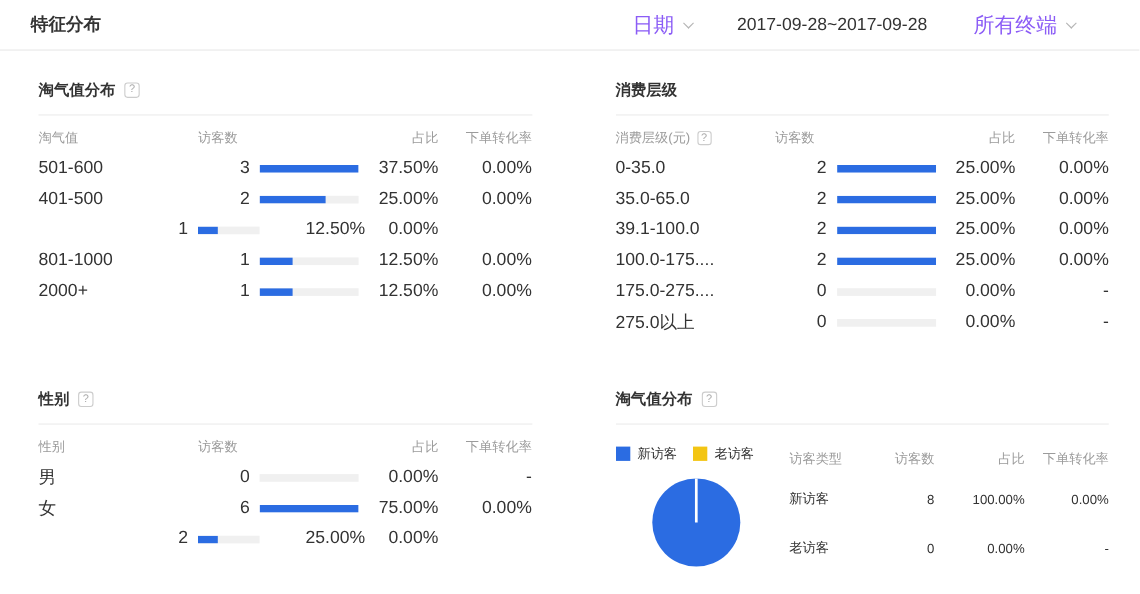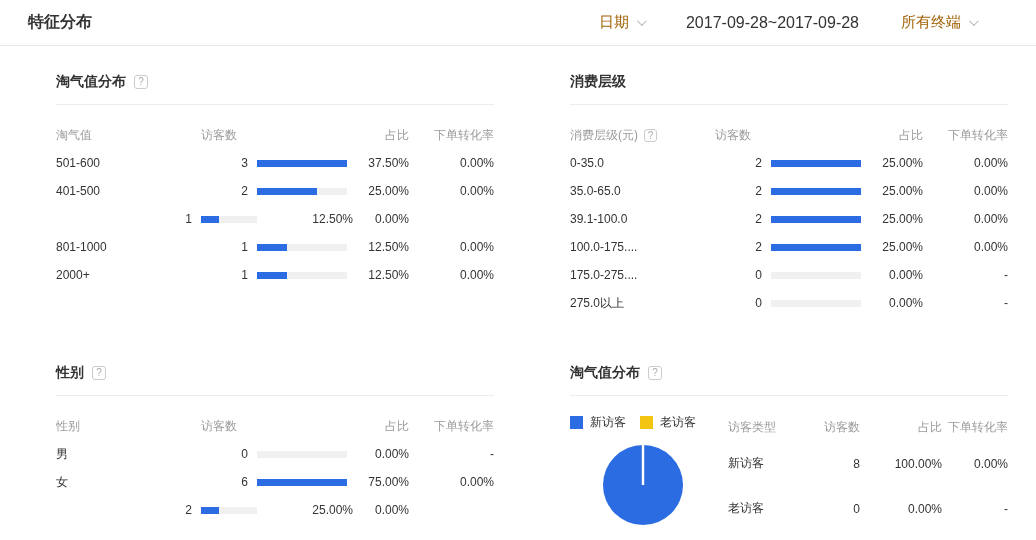--- a/index.html
+++ b/index.html
@@ -4,45 +4,45 @@
 <style>
   * { margin:0; padding:0; box-sizing:border-box; }
   html,body { width:1036px; height:540px; background:#fff; overflow:hidden;
     font-family:"Liberation Sans","DejaVu Sans",sans-serif; }
 
   
   .hdr { height:46px; display:flex; align-items:center;
     padding:0 60px 0 28px; border-bottom:1px solid var(--divider,#e8e8e8);gap:31px; }
   .hdr-title { font-size:16px; font-weight:bold; color:var(--textDark,#333); }
   .hdr-controls { margin-left:auto; display:flex; align-items:center; }
-  .ctrl { display:flex; align-items:center; font-size:15px; color:#a16207; cursor:pointer; }
+  .ctrl { display:flex; align-items:center; font-size:19px; color:#8b5cf6; cursor:pointer; }
   .chev { width:7px; height:7px; border-right:1px solid #b5b5b5; border-bottom:1px solid #b5b5b5;
     transform:rotate(45deg) translateY(-2px); margin-left:8px; display:inline-block; }
   .date-range { font-size:16px; color:#333; margin:0 42px; cursor:pointer; }
 
   
   .content { display:grid; grid-template-columns:1fr 1fr; column-gap:76px; row-gap:46px;
-    padding:26px 28px 0 56px; }
+    padding:26px 28px 0 35px; }
 
   
   .panel-title-row { display:flex; align-items:center; height:20px; }
   .panel-title { font-size:14px; font-weight:bold; color:var(--textDark,#333); }
   .help { width:14px; height:14px; margin-left:8px; border:1px solid #ccc; border-radius:3px;
     color:#aaa; font-size:10px; line-height:12px; text-align:center; background:#fff; cursor:pointer; }
   .panel-divider { border-top:1px solid #ececec; margin-top:12px; }
 
   
   .thead { display:grid; grid-template-columns:145px 152px 1fr 85px; align-items:center;
-    height:28px; margin-top:16px; font-size:12px; color:var(--textMuted,#999); }
+    height:28px; margin-top:6px; font-size:12px; color:var(--textMuted,#999); }
   .thead .h-share { text-align:right; }
   .thead .h-conv { text-align:right; }
   .h-label { display:flex; align-items:center; }
   .h-label .help { width:13px; height:13px; margin-left:6px; line-height:11px; }
   .trow { display:grid; grid-template-columns:145px 56px 96px 1fr 85px; align-items:center;
-    height:28px; font-size:12px; color:#333; }
+    height:28px; font-size:16px; color:#333; }
   .c-count { text-align:right; padding-right:9px; }
   .c-bar { display:flex; align-items:center; }
   .track { width:90px; height:7px; background:var(--track,#f0f0f0); overflow:hidden; }
   .fill { display:block; height:100%; background:var(--primary,#2b6ce2); }
   .c-pct, .c-conv { text-align:right; }
 
   
   .vt-content { display:flex; }
   .vt-left { width:158px; flex:none; }
   .legend { display:flex; align-items:center; height:28px; margin-top:12px; font-size:12px; color:#333; }

